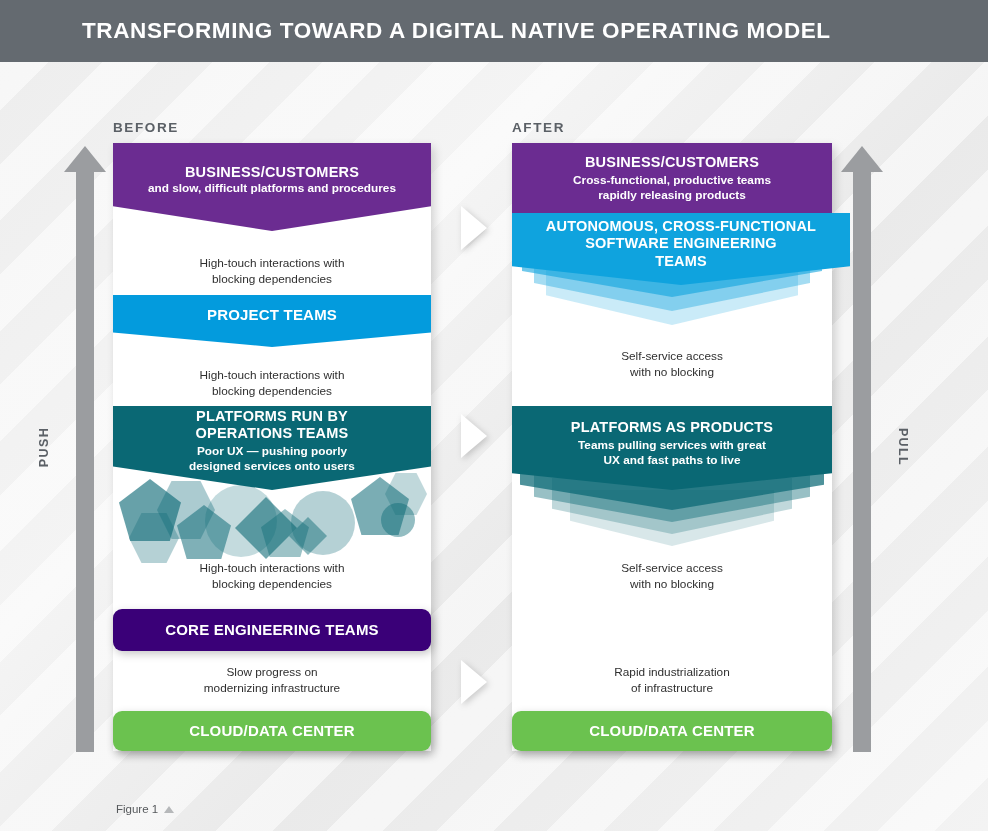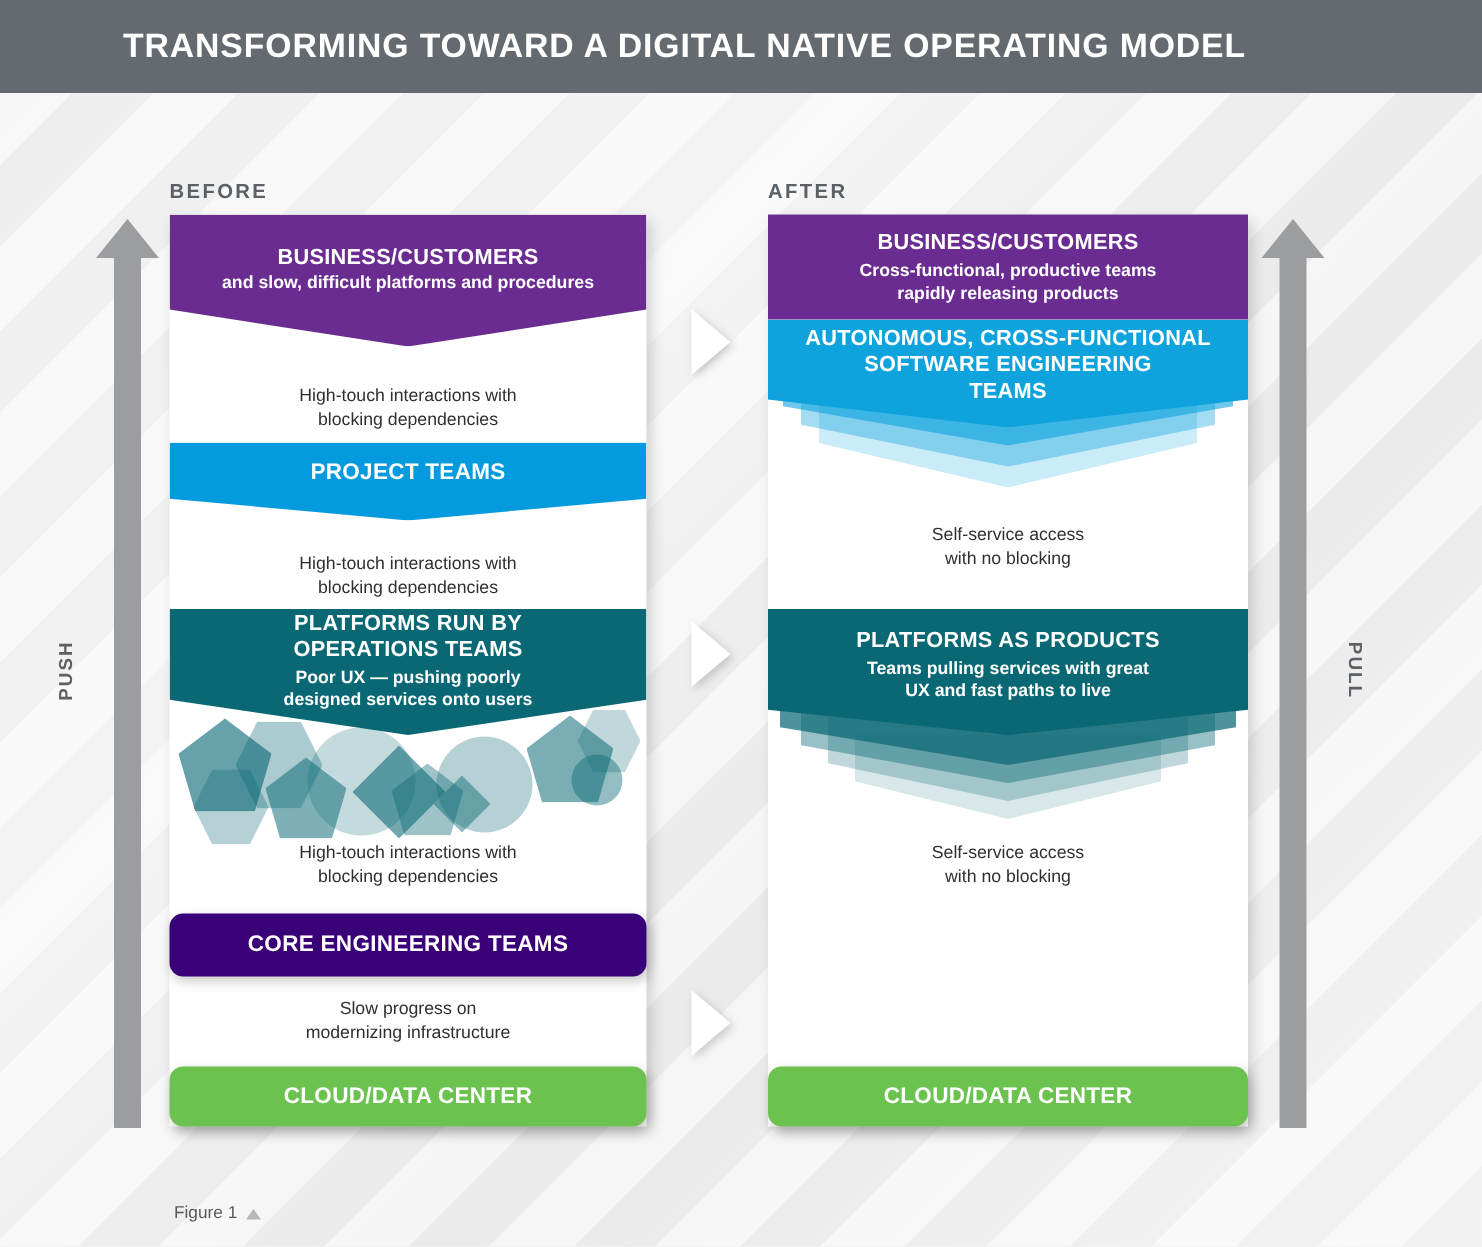--- a/index.html
+++ b/index.html
@@ -220,21 +220,21 @@
   </div>
 
   <div class="card" id="card-after">
 
     <div class="block" style="top:0;height:70px;background:#6B2C91;">
       <div class="ttl">BUSINESS/CUSTOMERS</div>
       <div class="sub">Cross-functional, productive teams</div>
       <div class="sub" style="margin-top:0;">rapidly releasing products</div>
     </div>
 
-    <div style="position:absolute;left:0;top:70px;width:320px;height:130px;">
+    <div style="position:absolute;left:0;top:70px;width:320px;height:130px;padding-left:18px;">
       <div class="layer" style="left:34px;top:46px;width:252px;height:66px;background:rgba(15,163,222,.22);"></div>
       <div class="layer" style="left:22px;top:36px;width:276px;height:62px;background:rgba(15,163,222,.38);"></div>
       <div class="layer" style="left:10px;top:26px;width:300px;height:58px;background:rgba(15,163,222,.60);"></div>
       <div class="block" style="top:0;height:72px;background:#0FA3DE;clip-path:polygon(0 0,100% 0,100% 74%,50% 100%,0 74%);padding-bottom:10px;">
         <div class="ttl">AUTONOMOUS, CROSS-FUNCTIONAL</div>
         <div class="ttl">SOFTWARE ENGINEERING</div>
         <div class="ttl">TEAMS</div>
       </div>
     </div>
 
@@ -254,20 +254,24 @@
         <div class="sub" style="margin-top:0;">UX and fast paths to live</div>
       </div>
     </div>
 
     <div class="gap-text" style="top:418px;">
       <div>Self-service access</div>
       <div>with no blocking</div>
     </div>
 
 
+    <div class="gap-text" style="top:522px;">
+      <div>Rapid industrialization</div>
+      <div>of infrastructure</div>
+    </div>
 
     <div class="block rounded shadowed" style="top:568px;height:40px;background:#6BC24F;">
       <div class="ttl" style="font-size:15px;">CLOUD/DATA CENTER</div>
     </div>
   </div>
 
   <div class="figcap">
     <span>Figure 1</span>
     <span class="tri"></span>
   </div>

